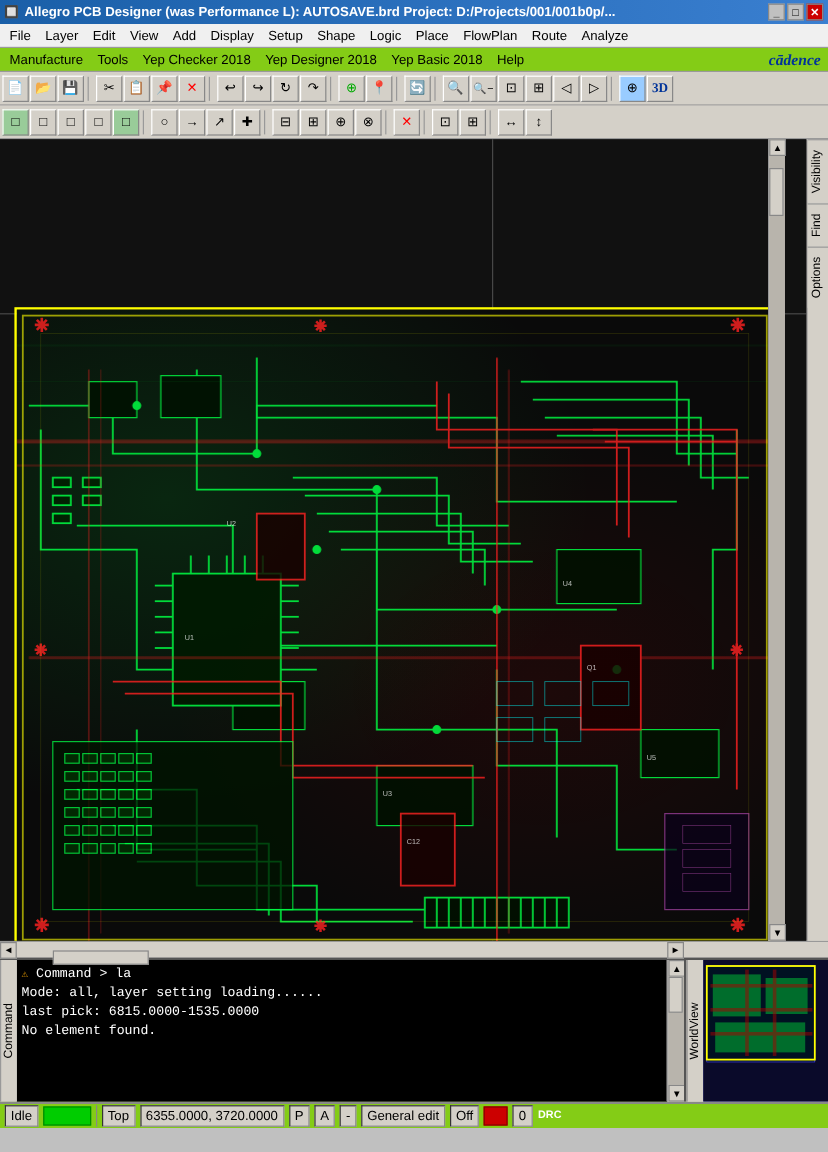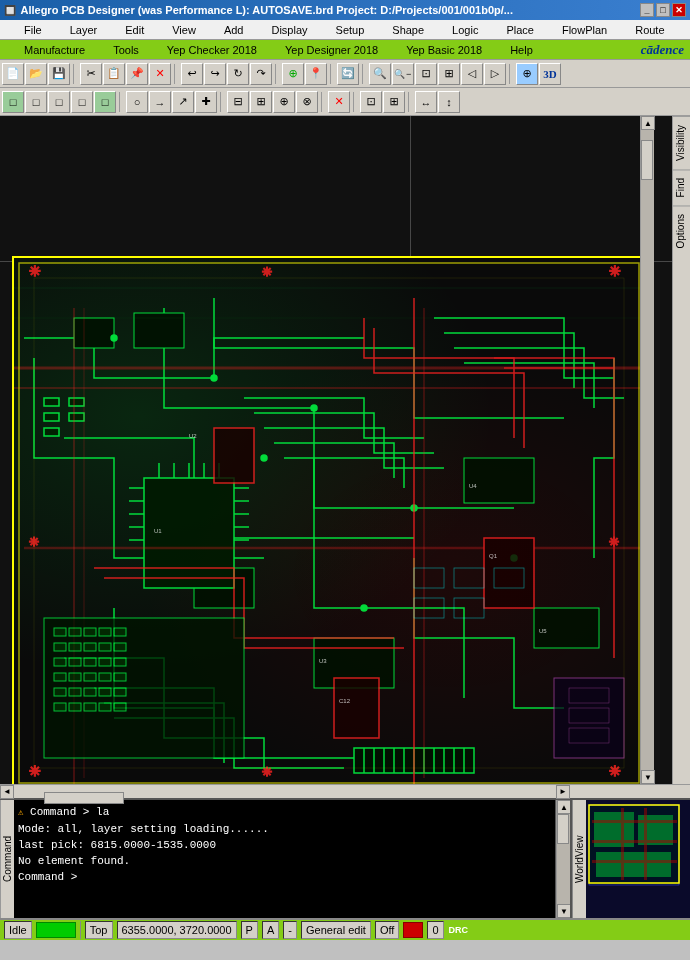--- a/index.html
+++ b/index.html
@@ -28,21 +28,20 @@
       display: flex;
       align-items: center;
       border-bottom: 1px solid #999;
       padding: 0 2px;
     }
     .menu-item {
       padding: 2px 6px;
       cursor: pointer;
       font-size: 11px;
       color: #000;
-      margin-left: 16px;
     }
     
     
     #menu-bar2 {
       background: #84cc16;
       height: 20px;
       display: flex;
       align-items: center;
       border-bottom: 1px solid #999;
       padding: 0 2px;
@@ -659,23 +658,20 @@
     </div>
     <div class="log-line">
       <span>Mode: all, layer setting loading......</span>
     </div>
     <div class="log-line">
       <span>last pick:  6815.0000-1535.0000</span>
     </div>
     <div class="log-line">
       <span>No element found.</span>
     </div>
-    <div class="log-line">
-      <span>Command &gt;</span>
-    </div>
   </div>
 
   <div id="command-scroll">
     <div style="width:14px;height:14px;background:#d4d0c8;border:1px solid #888;display:flex;align-items:center;justify-content:center;font-size:8px;">▲</div>
     <div style="flex:1;background:#b8b4ac;">
       <div style="width:12px;height:30px;background:#d4d0c8;border:1px solid #888;"></div>
     </div>
     <div style="width:14px;height:14px;background:#d4d0c8;border:1px solid #888;display:flex;align-items:center;justify-content:center;font-size:8px;">▼</div>
   </div>
 

